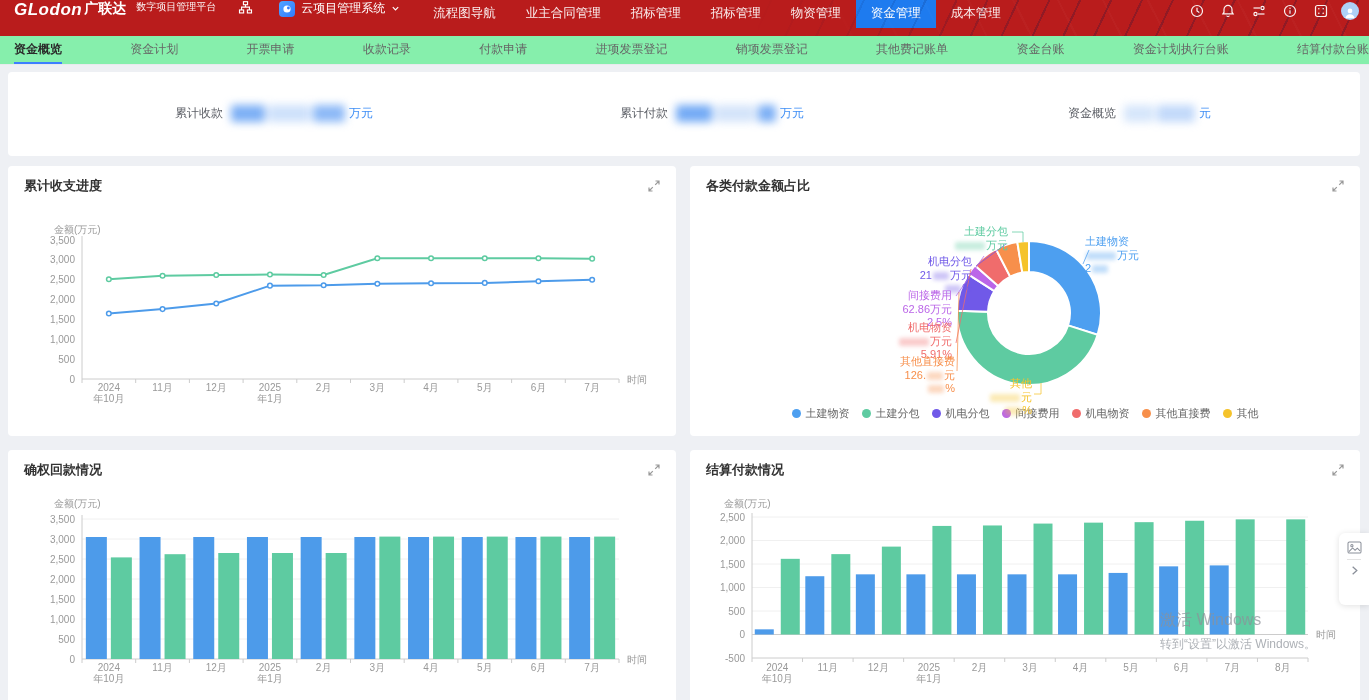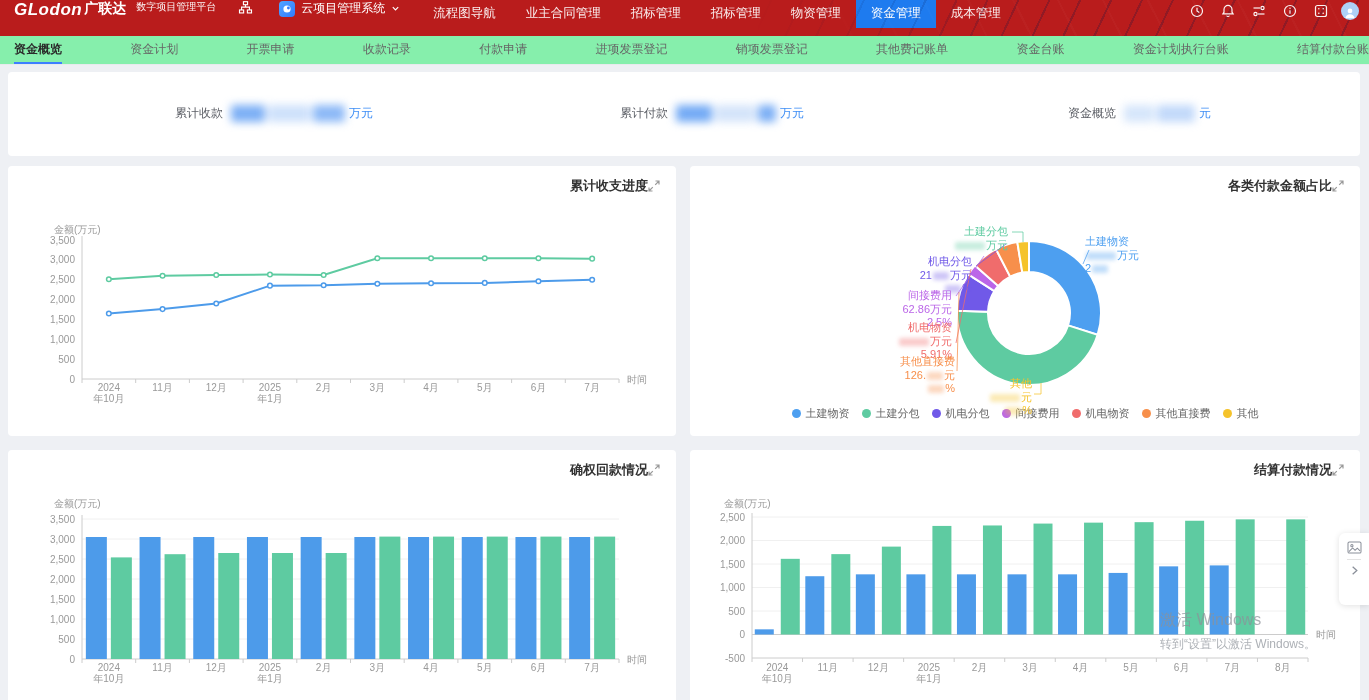--- a/index.html
+++ b/index.html
@@ -40,21 +40,21 @@
   .stat{position:absolute;top:33px;display:flex;align-items:center;font-size:12px;color:#5c5f66;}
   .stat .redacts{display:inline-flex;align-items:center;gap:3px;margin:0 4px 0 8px;filter:blur(4px);}
   .stat .rb{height:17px;border-radius:2px;display:inline-block;}
   .stat .unit{color:#3d8df5;}
   
   .panel{position:absolute;background:#fff;border-radius:4px;}
   #panel-line {left:8px;  top:166px;width:668px;height:270px;}
   #panel-donut{left:690px;top:166px;width:670px;height:270px;}
   #panel-bar1 {left:8px;  top:450px;width:668px;height:270px;}
   #panel-bar2 {left:690px;top:450px;width:670px;height:270px;}
-  .panel-head{display:flex;justify-content:flex-end;align-items:center;padding:11px 16px 2px;}
+  .panel-head{display:flex;justify-content:space-between;align-items:center;padding:11px 16px 2px;}
   .panel-title{font-size:13px;font-weight:bold;color:#333;}
   .expand{color:#999;cursor:pointer;display:flex;}
   .panel-body{position:relative;padding:0 10px;}
   #panel-donut .panel-body{padding:0;height:238px;}
   .chart-legend{display:flex;justify-content:center;align-items:center;gap:20px;font-size:11px;color:#666;margin-top:2px;}
   .chart-legend .li{display:flex;align-items:center;gap:5px;cursor:pointer;white-space:nowrap;}
   .chart-legend .dot{width:9px;height:9px;border-radius:50%;display:inline-block;}
   #legend-donut{position:absolute;left:0;right:0;top:207px;gap:12px;}
   .donut-label{position:absolute;font-size:11px;line-height:13.5px;z-index:3;}
   .donut-label .rb{display:inline-block;height:8px;border-radius:2px;filter:blur(2px);vertical-align:middle;margin:0 1px;}

